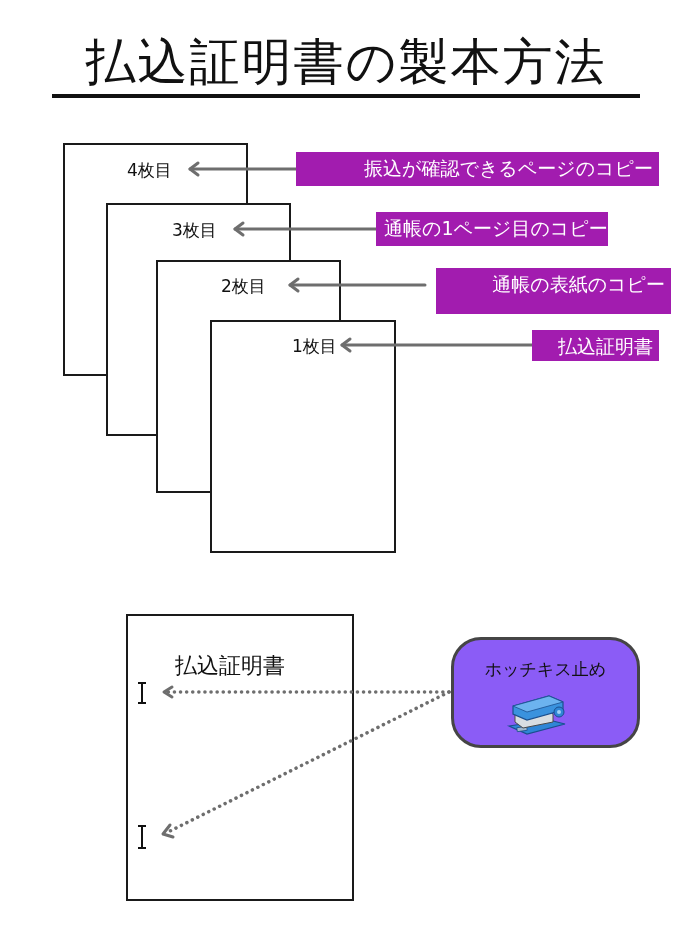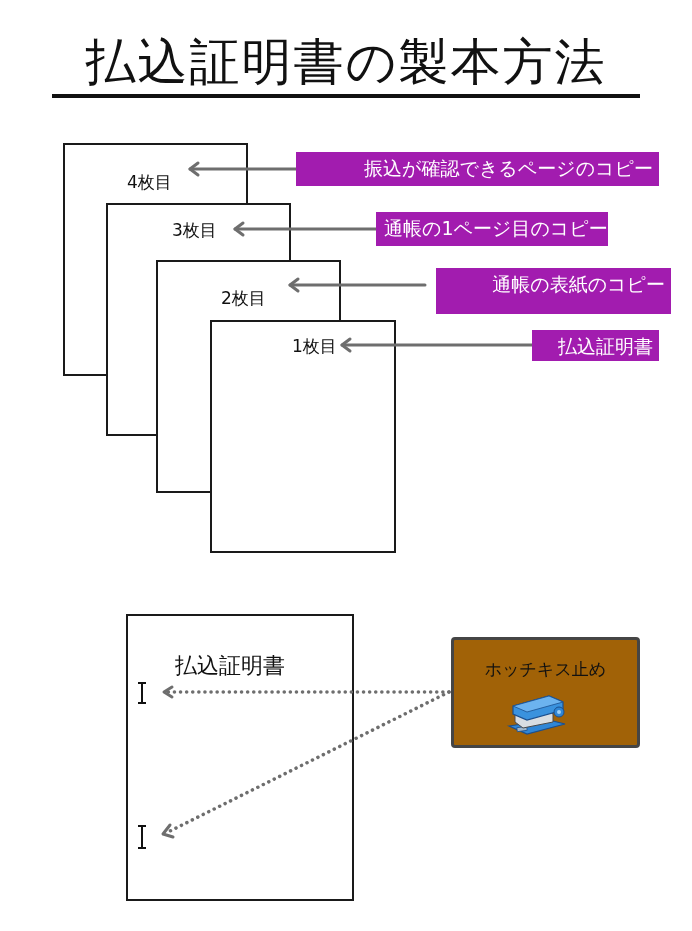--- a/index.html
+++ b/index.html
@@ -8,38 +8,38 @@
     .title { position: absolute; left: 0; width: 692px; top: 30px; text-align: center;
              font-size: 50px; letter-spacing: 2px; line-height: 64px; color: #111; }
     .title-rule { position: absolute; left: 52px; width: 588px; top: 94px; height: 4px; background: #111; }
     .page { position: absolute; background: #fff; border: 2px solid #1a1a1a; box-sizing: border-box; }
     .page-label { position: absolute; font-size: 17px; line-height: 20px; white-space: nowrap; color: #111; }
     .tag { position: absolute; background: #a21caf; color: #fff; font-size: 19px; line-height: 24px;
            box-sizing: border-box; padding: 4px 6px 0 8px; white-space: nowrap; text-align: right; }
     svg.overlay { position: absolute; left: 0; top: 0; pointer-events: none; }
     .bottom-page-title { position: absolute; font-size: 22px; line-height: 26px; white-space: nowrap; }
     .stapler-box { position: absolute; left: 451px; top: 637px; width: 189px; height: 111px;
-                   border: 3px solid #454545; border-radius: 4px; box-sizing: border-box; background: #a16207; }
+                   border: 3px solid #454545; border-radius: 30px; box-sizing: border-box; background: #8b5cf6; }
     .stapler-label { position: absolute; left: 0; right: 0; top: 18px; text-align: center; font-size: 17px; line-height: 22px; }
     .stapler-icon { position: absolute; left: 51px; top: 52px; }
   </style>
 </head>
 <body>
 
 <div class="title">払込証明書の製本方法</div>
 <div class="title-rule"></div>
 
 <div class="page" style="left:63px; top:143px; width:185px; height:233px;"></div>
 <div class="page" style="left:106px; top:203px; width:185px; height:233px;"></div>
 <div class="page" style="left:156px; top:260px; width:185px; height:233px;"></div>
 <div class="page" style="left:210px; top:320px; width:186px; height:233px;"></div>
 
-<div class="page-label" style="left:127px; top:172px;">4枚目</div>
+<div class="page-label" style="left:127px; top:160px;">4枚目</div>
 <div class="page-label" style="left:172px; top:220px;">3枚目</div>
-<div class="page-label" style="left:221px; top:276px;margin-top:12px;">2枚目</div>
+<div class="page-label" style="left:221px; top:276px;">2枚目</div>
 <div class="page-label" style="left:292px; top:336px;">1枚目</div>
 
 <svg class="overlay" width="692" height="931">
   <g stroke="#6e6e6e" stroke-width="3" fill="none" stroke-linecap="round" stroke-linejoin="round">
     <g>
       <line x1="190" y1="169" x2="297" y2="169"></line>
       <polyline points="198,163 190,169 198,175"></polyline>
     </g>
     <g>
       <line x1="235" y1="229" x2="377" y2="229"></line>

